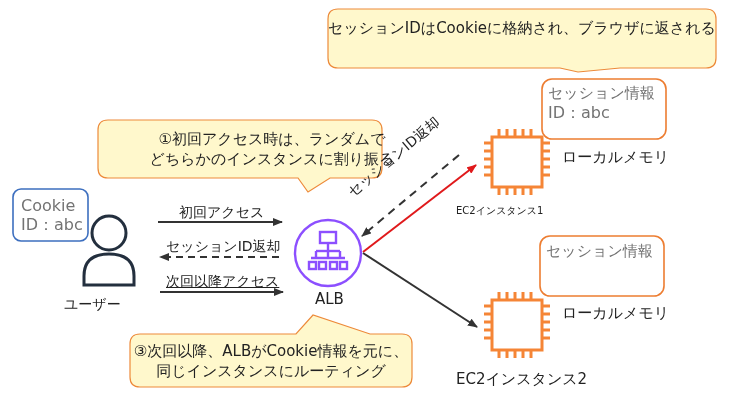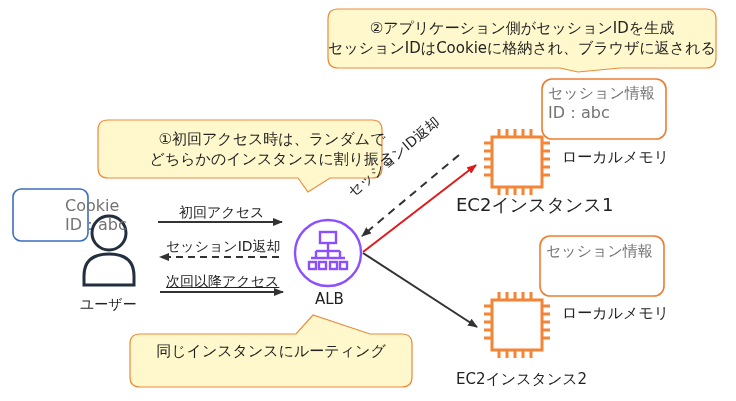--- a/index.html
+++ b/index.html
@@ -67,50 +67,50 @@
     <path d="M499,129 v8 M507,129 v8 M515,129 v8 M523,129 v8 M531,129 v8 M499,187 v8 M507,187 v8 M515,187 v8 M523,187 v8 M531,187 v8 M484,143 h8 M484,151 h8 M484,159 h8 M484,167 h8 M484,175 h8 M542,143 h8 M542,151 h8 M542,159 h8 M542,167 h8 M542,175 h8"></path>
   </g>
 
   <g stroke="#f58536" stroke-width="3" fill="none">
     <rect x="492" y="300" width="50" height="50" fill="#fff"></rect>
     <path d="M499,292 v8 M507,292 v8 M515,292 v8 M523,292 v8 M531,292 v8 M499,350 v8 M507,350 v8 M515,350 v8 M523,350 v8 M531,350 v8 M484,306 h8 M484,314 h8 M484,322 h8 M484,330 h8 M484,338 h8 M542,306 h8 M542,314 h8 M542,322 h8 M542,330 h8 M542,338 h8"></path>
   </g>
 </svg>
 
 <div class="callout-text" style="left:328px; top:18px; width:388px;">
-  <div>②アプリケーション側がセッションIDを生成</div>
   <div>セッションIDはCookieに格納され、ブラウザに返される</div>
 </div>
 <div class="callout-text" style="left:98px; top:129px; width:284px;padding-left:32px;">
   <div>①初回アクセス時は、ランダムで</div>
   <div>どちらかのインスタンスに割り振る</div>
 </div>
 <div class="callout-text" style="left:130px; top:341px; width:282px;">
+  <div>③次回以降、ALBがCookie情報を元に、</div>
   <div>同じインスタンスにルーティング</div>
 </div>
 
-<div class="box-text" style="left:21px; top:196px; font-size:16px;margin-left:44px;">
+<div class="box-text" style="left:21px; top:196px; font-size:16px;">
   <div>Cookie</div>
   <div>ID：abc</div>
 </div>
 
-<div class="lbl" style="left:80px; top:297px;">ユーザー</div>
+<div class="lbl" style="left:64px; top:297px;">ユーザー</div>
 
 <div class="lbl" style="left:179px; top:205px;">初回アクセス</div>
 <div class="lbl" style="left:166px; top:239px;">セッションID返却</div>
 <div class="lbl" style="left:166px; top:274px;text-decoration:underline;">次回以降アクセス</div>
 <div class="lbl" style="left:345px; top:188px; transform: rotate(-40deg); transform-origin: left top;">セッションID返却</div>
 
 <div class="lbl" style="left:315px; top:292px; font-size:15px;">ALB</div>
 
 <div class="box-text" style="left:548px; top:84px;">
   <div>セッション情報</div>
   <div style="font-size:16px;">ID：abc</div>
 </div>
 <div class="box-text" style="left:546px; top:242px;">
   <div>セッション情報</div>
 </div>
 
 <div class="lbl" style="left:562px; top:150px; font-size:15px;">ローカルメモリ</div>
 <div class="lbl" style="left:562px; top:306px; font-size:15px;">ローカルメモリ</div>
 
-<div class="lbl" style="left:456px; top:196px; font-size:18px;">EC2インスタンス1</div>
+<div class="lbl" style="left:456px; top:206px; font-size:10px;">EC2インスタンス1</div>
 <div class="lbl" style="left:456px; top:372px; font-size:15px;text-align:center;">EC2インスタンス2</div>
 
 </body></html>

